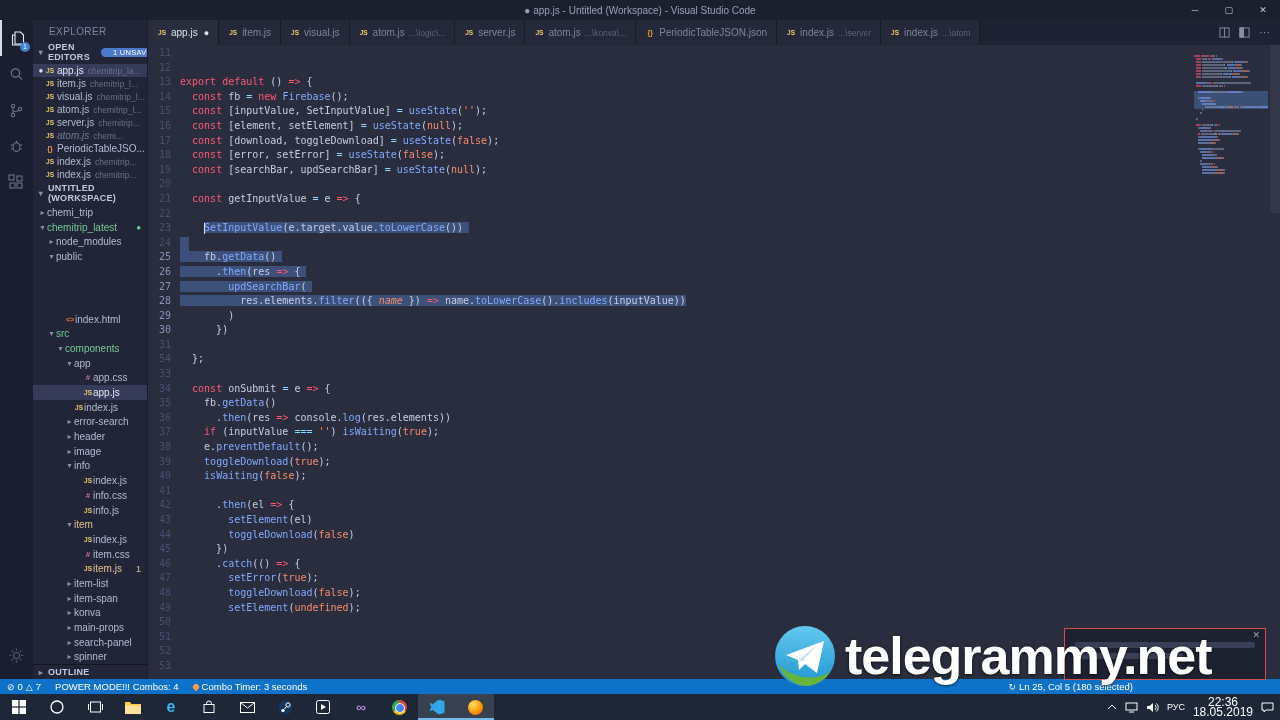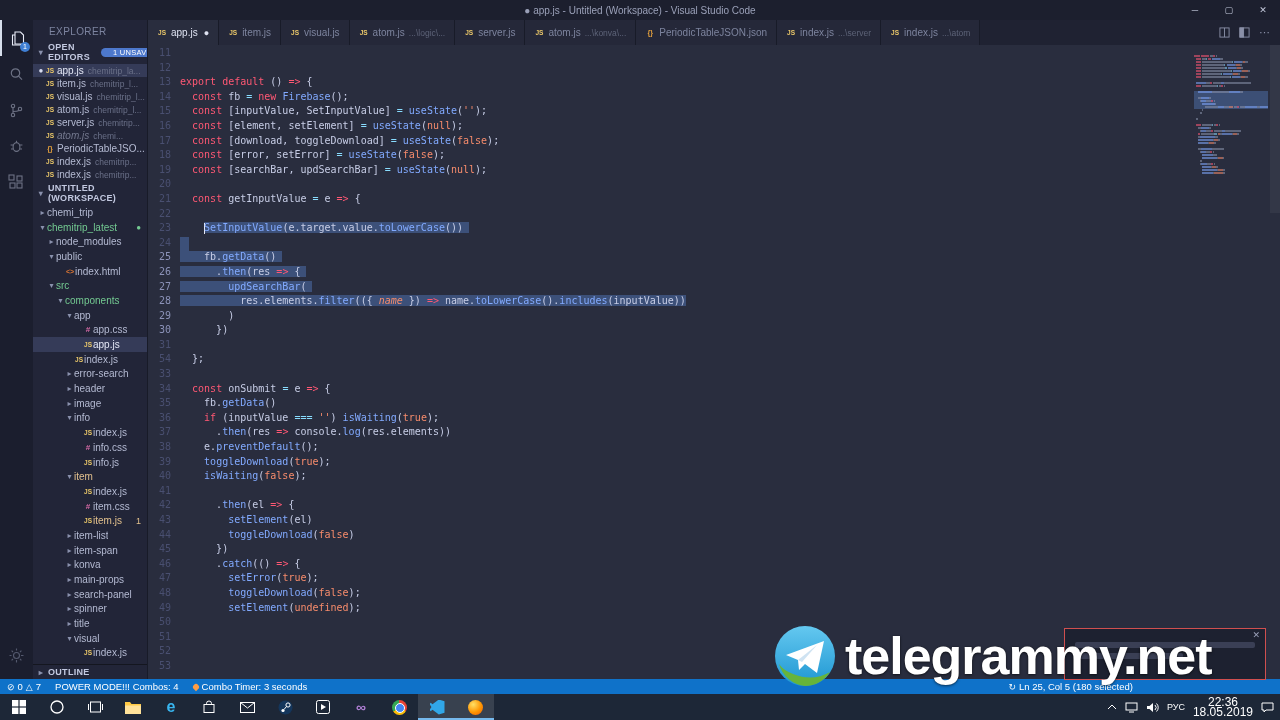--- a/index.html
+++ b/index.html
@@ -232,21 +232,21 @@
           <span class="tdot">●</span>
         </div>
         <div class="tree-row" style="padding-left: 14px;">
           <span class="chev">▸</span>
           <span class="tlabel">node_modules</span>
         </div>
         <div class="tree-row" style="padding-left: 14px;">
           <span class="chev">▾</span>
           <span class="tlabel">public</span>
         </div>
-        <div class="tree-row" style="padding-left: 23px;">
+        <div class="tree-row" style="padding-left: 23px; margin-top: 48px;">
           <span class="chev"></span>
           <span class="ficon html">&lt;&gt;</span>
           <span class="tlabel">index.html</span>
         </div>
         <div class="tree-row" style="padding-left: 14px;">
           <span class="chev">▾</span>
           <span class="tlabel c-green">src</span>
         </div>
         <div class="tree-row" style="padding-left: 23px;">
           <span class="chev">▾</span>
@@ -488,22 +488,22 @@
           <div class="cl"><span class="selw pad"><span class="tk-t">      .</span><span class="tk-f">then</span><span class="tk-t">(res </span><span class="tk-k">=&gt;</span><span class="tk-t"> {</span></span></div>
           <div class="cl"><span class="selw pad"><span class="tk-t">        </span><span class="tk-f">updSearchBar</span><span class="tk-t">(</span></span></div>
           <div class="cl"><span class="selw"><span class="tk-t">          res.elements.</span><span class="tk-f">filter</span><span class="tk-t">(({ </span><span class="tk-i">name</span><span class="tk-t"> }) </span><span class="tk-k">=&gt;</span><span class="tk-t"> name.</span><span class="tk-f">toLowerCase</span><span class="tk-t">().</span><span class="tk-f">includes</span><span class="tk-t">(inputValue))</span></span></div>
           <div class="cl"><span class="tk-t">        )</span></div>
           <div class="cl"><span class="tk-t">      })</span></div>
           <div class="cl"></div>
           <div class="cl"><span class="tk-t">  };</span></div>
           <div class="cl"></div>
           <div class="cl"><span class="tk-t">  </span><span class="tk-k">const</span><span class="tk-t"> onSubmit </span><span class="tk-p">=</span><span class="tk-t"> e </span><span class="tk-k">=&gt;</span><span class="tk-t"> {</span></div>
           <div class="cl"><span class="tk-t">    fb.</span><span class="tk-f">getData</span><span class="tk-t">()</span></div>
+          <div class="cl"><span class="tk-t">      .</span><span class="tk-f">then</span><span class="tk-t">(res </span><span class="tk-k">=&gt;</span><span class="tk-t"> console.</span><span class="tk-f">log</span><span class="tk-t">(res.elements))</span></div>
           <div class="cl"><span class="tk-t">    </span><span class="tk-k">if</span><span class="tk-t"> (inputValue </span><span class="tk-p">===</span><span class="tk-t"> </span><span class="tk-o">''</span><span class="tk-t">) </span><span class="tk-f">isWaiting</span><span class="tk-t">(</span><span class="tk-o">true</span><span class="tk-t">);</span></div>
-          <div class="cl"><span class="tk-t">      .</span><span class="tk-f">then</span><span class="tk-t">(res </span><span class="tk-k">=&gt;</span><span class="tk-t"> console.</span><span class="tk-f">log</span><span class="tk-t">(res.elements))</span></div>
           <div class="cl"><span class="tk-t">    e.</span><span class="tk-f">preventDefault</span><span class="tk-t">();</span></div>
           <div class="cl"><span class="tk-t">    </span><span class="tk-f">toggleDownload</span><span class="tk-t">(</span><span class="tk-o">true</span><span class="tk-t">);</span></div>
           <div class="cl"><span class="tk-t">    </span><span class="tk-f">isWaiting</span><span class="tk-t">(</span><span class="tk-o">false</span><span class="tk-t">);</span></div>
           <div class="cl"></div>
           <div class="cl"><span class="tk-t">      .</span><span class="tk-f">then</span><span class="tk-t">(el </span><span class="tk-k">=&gt;</span><span class="tk-t"> {</span></div>
           <div class="cl"><span class="tk-t">        </span><span class="tk-f">setElement</span><span class="tk-t">(el)</span></div>
           <div class="cl"><span class="tk-t">        </span><span class="tk-f">toggleDownload</span><span class="tk-t">(</span><span class="tk-o">false</span><span class="tk-t">)</span></div>
           <div class="cl"><span class="tk-t">      })</span></div>
           <div class="cl"><span class="tk-t">      .</span><span class="tk-f">catch</span><span class="tk-t">(() </span><span class="tk-k">=&gt;</span><span class="tk-t"> {</span></div>
           <div class="cl"><span class="tk-t">        </span><span class="tk-f">setError</span><span class="tk-t">(</span><span class="tk-o">true</span><span class="tk-t">);</span></div>

